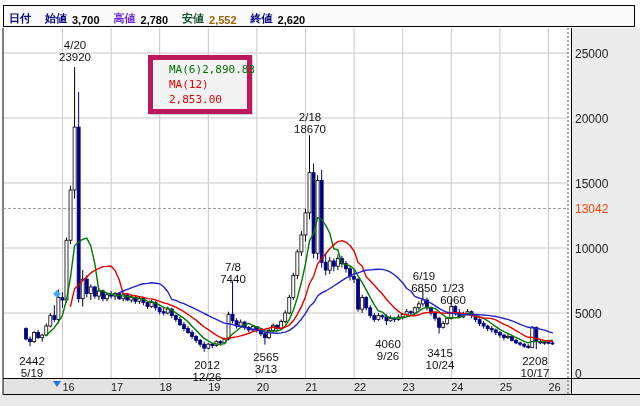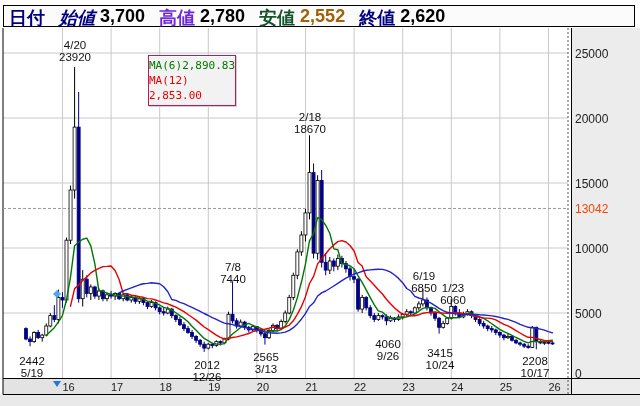--- a/index.html
+++ b/index.html
@@ -1,41 +1,41 @@
 <!DOCTYPE html>
 <html><head>
 <meta charset="utf-8">
 <style>
   html,body{margin:0;padding:0;}
   body{width:640px;height:406px;background:#ffffff;font-family:"Liberation Sans",sans-serif;}
   .screen{position:relative;width:640px;height:406px;overflow:hidden;background:#fff;}
   .header{position:absolute;left:3px;top:5px;width:632px;height:22px;background:#fbfbfb;
-    border:1px solid #000;box-sizing:border-box;display:flex;align-items:flex-start;
-    font-size:18px;font-weight:bold;white-space:nowrap;}
+    border:1px solid #000;box-sizing:border-box;display:flex;align-items:flex-end;
+    font-size:11px;font-weight:bold;white-space:nowrap;}
   .header .lbl{color:#000080;margin-left:14px;}
   .header .lbl.first{margin-left:5px;}
   .header .val{color:#000;margin-left:5px;}
   .header .val.red{color:#e60000;}
   .header .val.green{color:#007700;}
-  .legend{position:absolute;left:148px;top:55px;width:88px;background:#f2f2f2;
-    border:1px solid #be185d;box-shadow:inset 1px 1px 0 #fff, 1px 1px 0 #cfcfcf;
+  .legend{position:absolute;left:148px;top:55px;width:104px;background:#f2f2f2;
+    border:5px solid #be185d;box-shadow:inset 1px 1px 0 #fff, 1px 1px 0 #cfcfcf;
     font-family:"DejaVu Sans Mono","Liberation Mono",monospace;font-size:11px;
-    padding:2px 0;box-sizing:border-box;z-index:5;}
+    padding:2px 16px;box-sizing:border-box;z-index:5;}
   .legend-row{display:flex;justify-content:space-between;line-height:15px;}
   svg.chart{position:absolute;left:0;top:0;}
   text{font-family:"Liberation Sans",sans-serif;}
 </style>
 </head>
 <body>
 
 <div class="screen">
 
   <div class="header">
     <span class="lbl first" style="color: rgb(0, 0, 128);">日付</span>
-    <span class="lbl" style="color: rgb(0, 0, 128); font-style: italic;">始値</span>
+    <span class="lbl" style="color: rgb(0, 0, 128);">始値</span>
     <span class="val">3,700</span>
     <span class="lbl" style="color: #6d28d9;">高値</span>
     <span class="val red" style="color: #000000;">2,780</span>
     <span class="lbl" style="color: #14532d;">安値</span>
     <span class="val green" style="color: #a16207;">2,552</span>
     <span class="lbl" style="color: rgb(0, 0, 128);">終値</span>
     <span class="val">2,620</span>
   </div>
 
   <svg class="chart" id="chart" width="640" height="406" viewBox="0 0 640 406">

